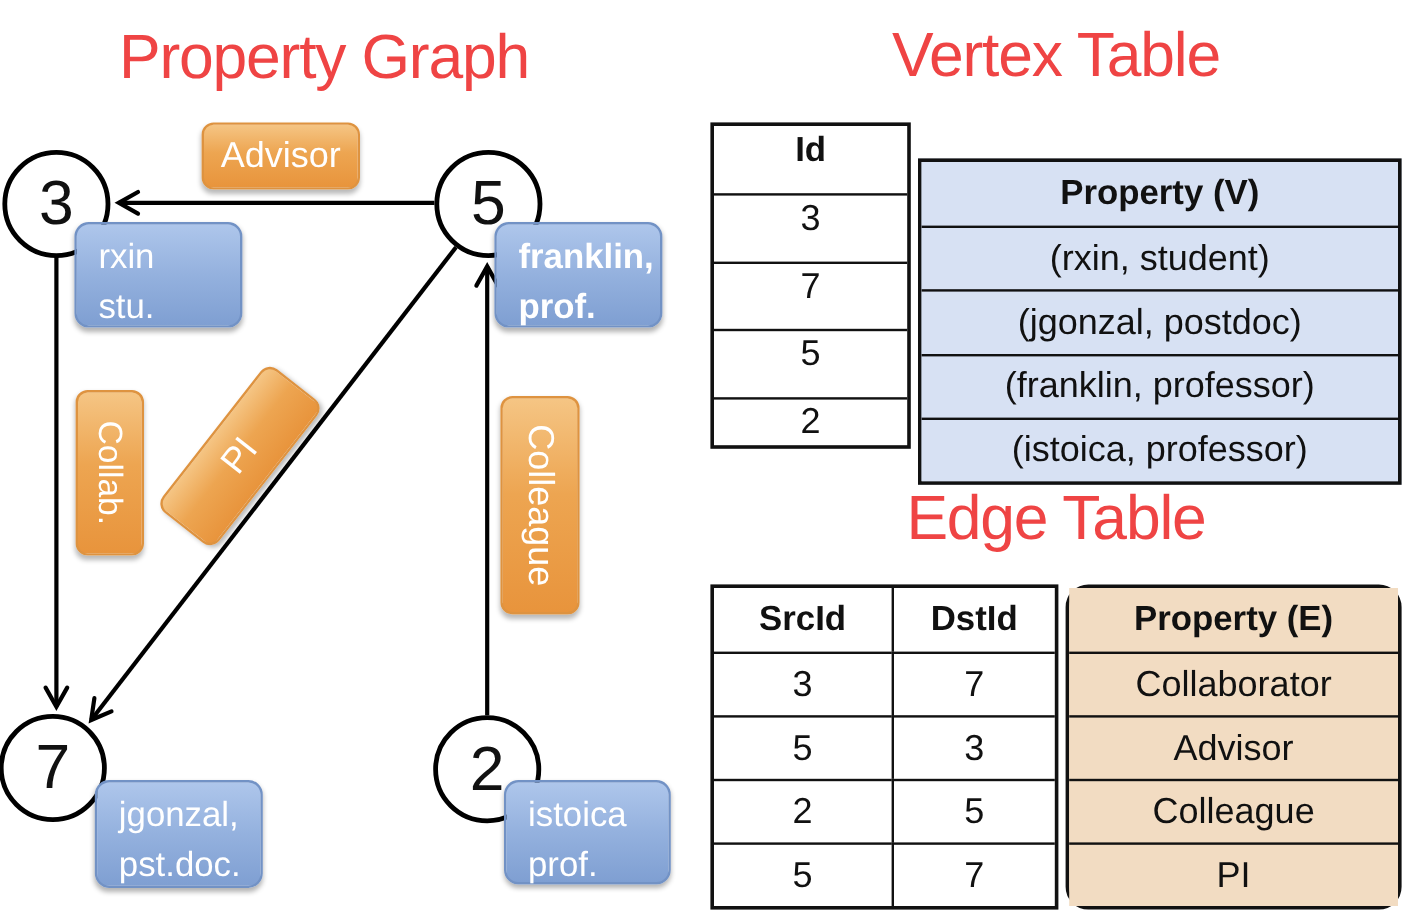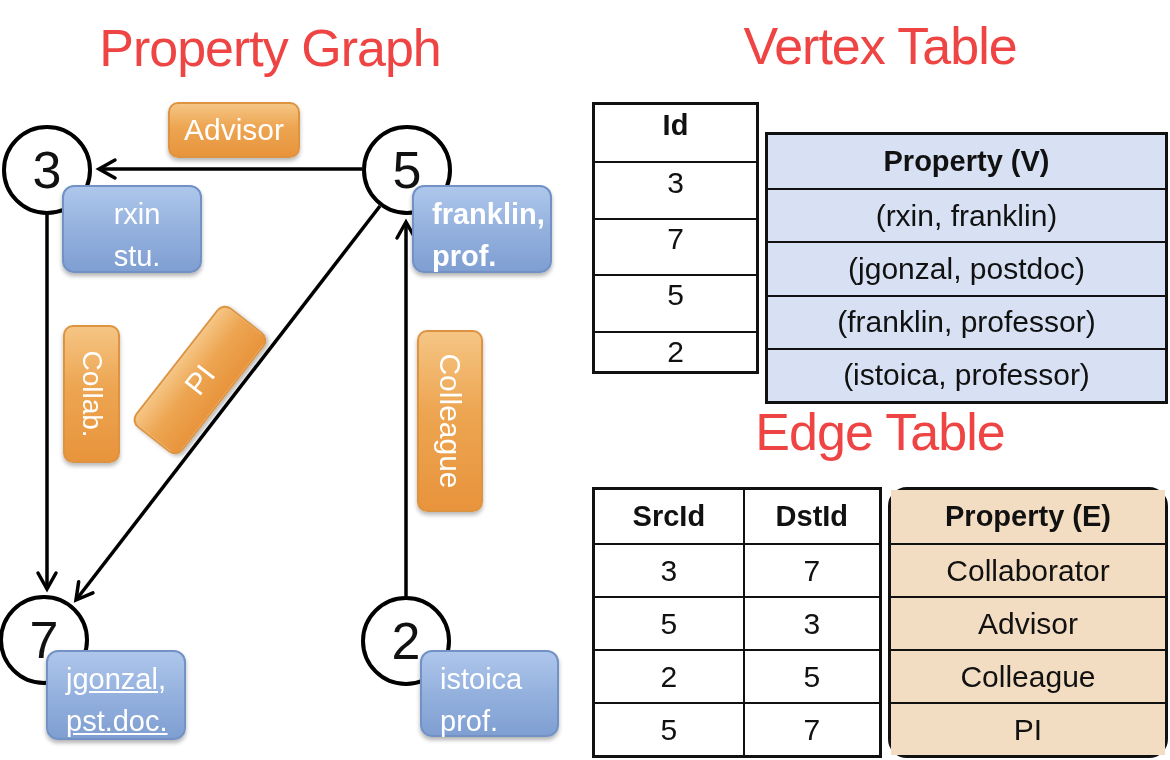--- a/index.html
+++ b/index.html
@@ -86,48 +86,48 @@
   <div class="node" style="left:362px; top:125px;">
     <span>5</span>
   </div>
   <div class="node" style="left:-1px; top:595px;">
     <span>7</span>
   </div>
   <div class="node" style="left:361px; top:596px;">
     <span>2</span>
   </div>
 
-  <div class="vbox" style="left:62px; top:185px; width:110px; height:72px;text-align:center;">
+  <div class="vbox" style="left:62px; top:185px; width:110px; height:72px;">
     <div>rxin</div>
     <div>stu.</div>
   </div>
   <div class="vbox" style="left:412px; top:185px; width:110px; height:72px;font-weight:bold;">
     <div>franklin,</div>
     <div>prof.</div>
   </div>
-  <div class="vbox" style="left:46px; top:650px; width:110px; height:74px;text-decoration:underline;">
+  <div class="vbox" style="left:79px; top:650px; width:110px; height:74px;">
     <div>jgonzal,</div>
     <div>pst.doc.</div>
   </div>
   <div class="vbox" style="left:420px; top:650px; width:109px; height:71px;">
     <div>istoica</div>
     <div>prof.</div>
   </div>
 
   <div class="subtable" style="left:592px; top:102px; width:161px; height:266px; grid-template-rows:repeat(5,1fr);gap:16px;">
     <div class="cell head first">Id</div>
     <div class="cell">3</div>
     <div class="cell">7</div>
     <div class="cell">5</div>
     <div class="cell">2</div>
   </div>
 
   <div class="subtable fill-blue" style="left:765px; top:102px; width:397px; height:266px; grid-template-rows:repeat(5,1fr);margin-top:30px;">
     <div class="cell head first fill-blue">Property (V)</div>
-    <div class="cell fill-blue">(rxin, franklin)</div>
+    <div class="cell fill-blue">(rxin, student)</div>
     <div class="cell fill-blue">(jgonzal, postdoc)</div>
     <div class="cell fill-blue">(franklin, professor)</div>
     <div class="cell fill-blue">(istoica, professor)</div>
   </div>
 
   <div class="subtable" style="left:592px; top:487px; width:284px; height:265px; grid-template-rows:repeat(5,1fr); grid-template-columns:52% 48%;">
     <div class="cell head first">SrcId</div>
     <div class="cell head first bl">DstId</div>
     <div class="cell">3</div>
     <div class="cell bl">7</div>

